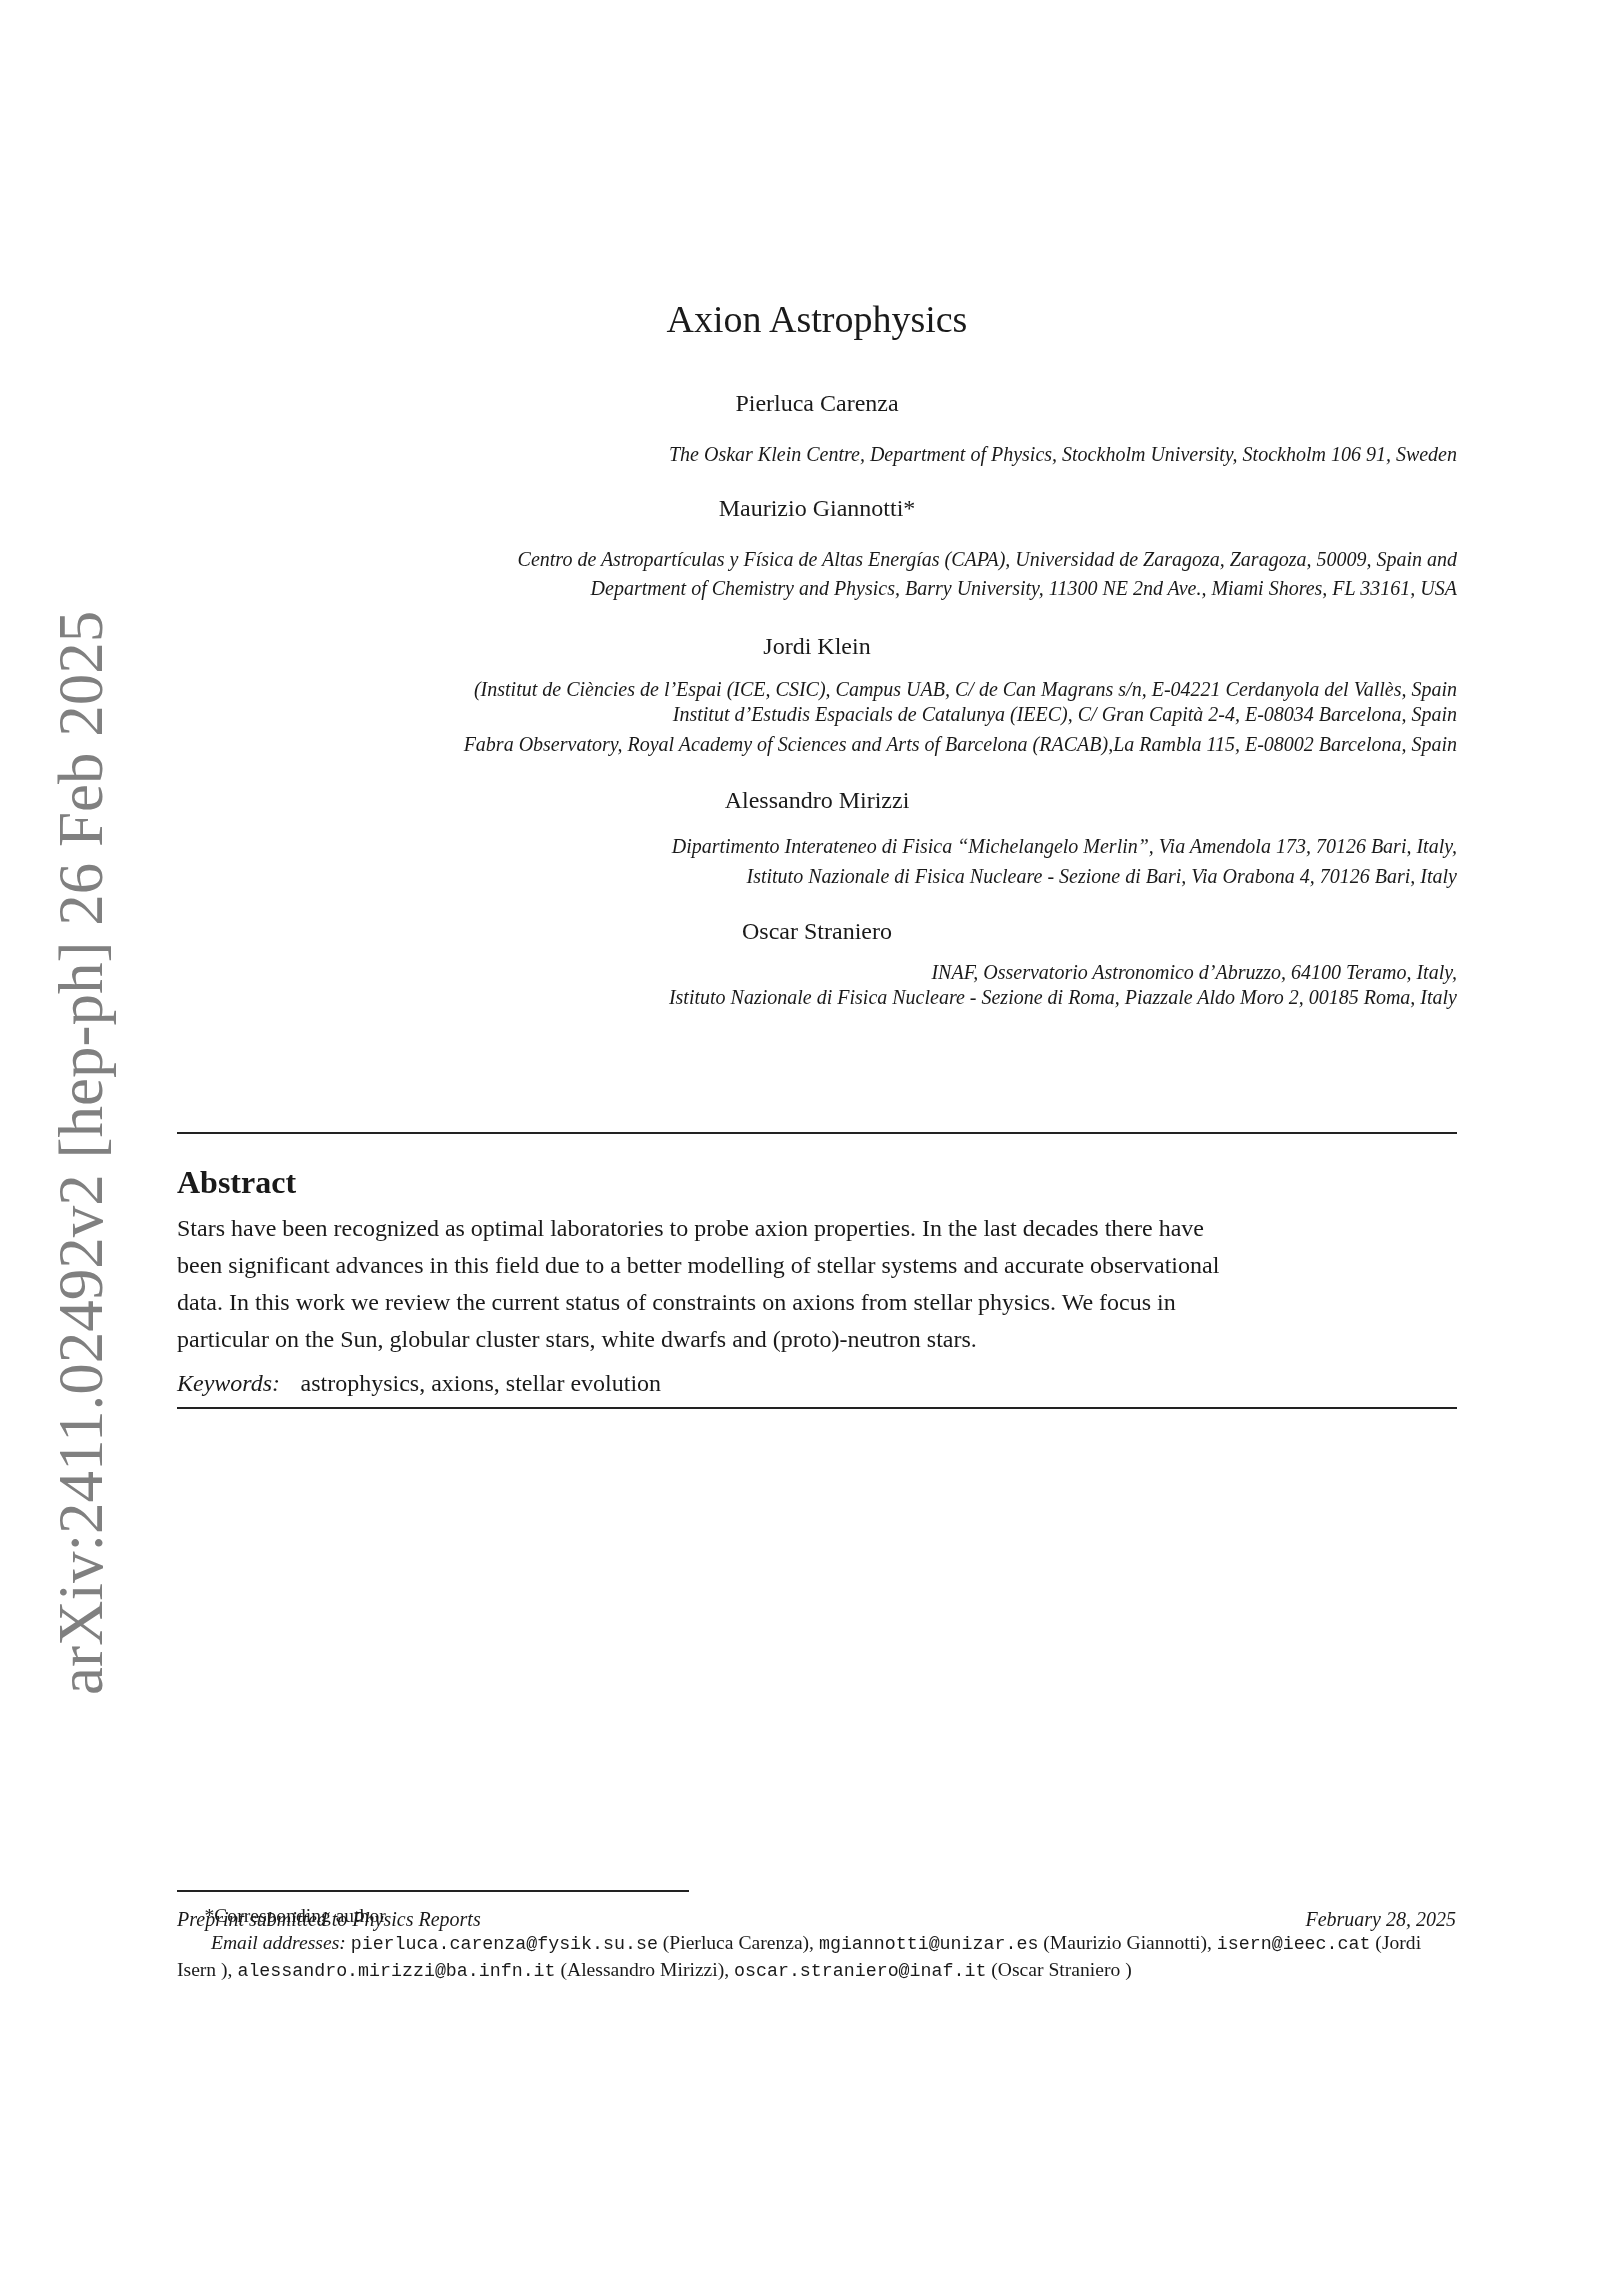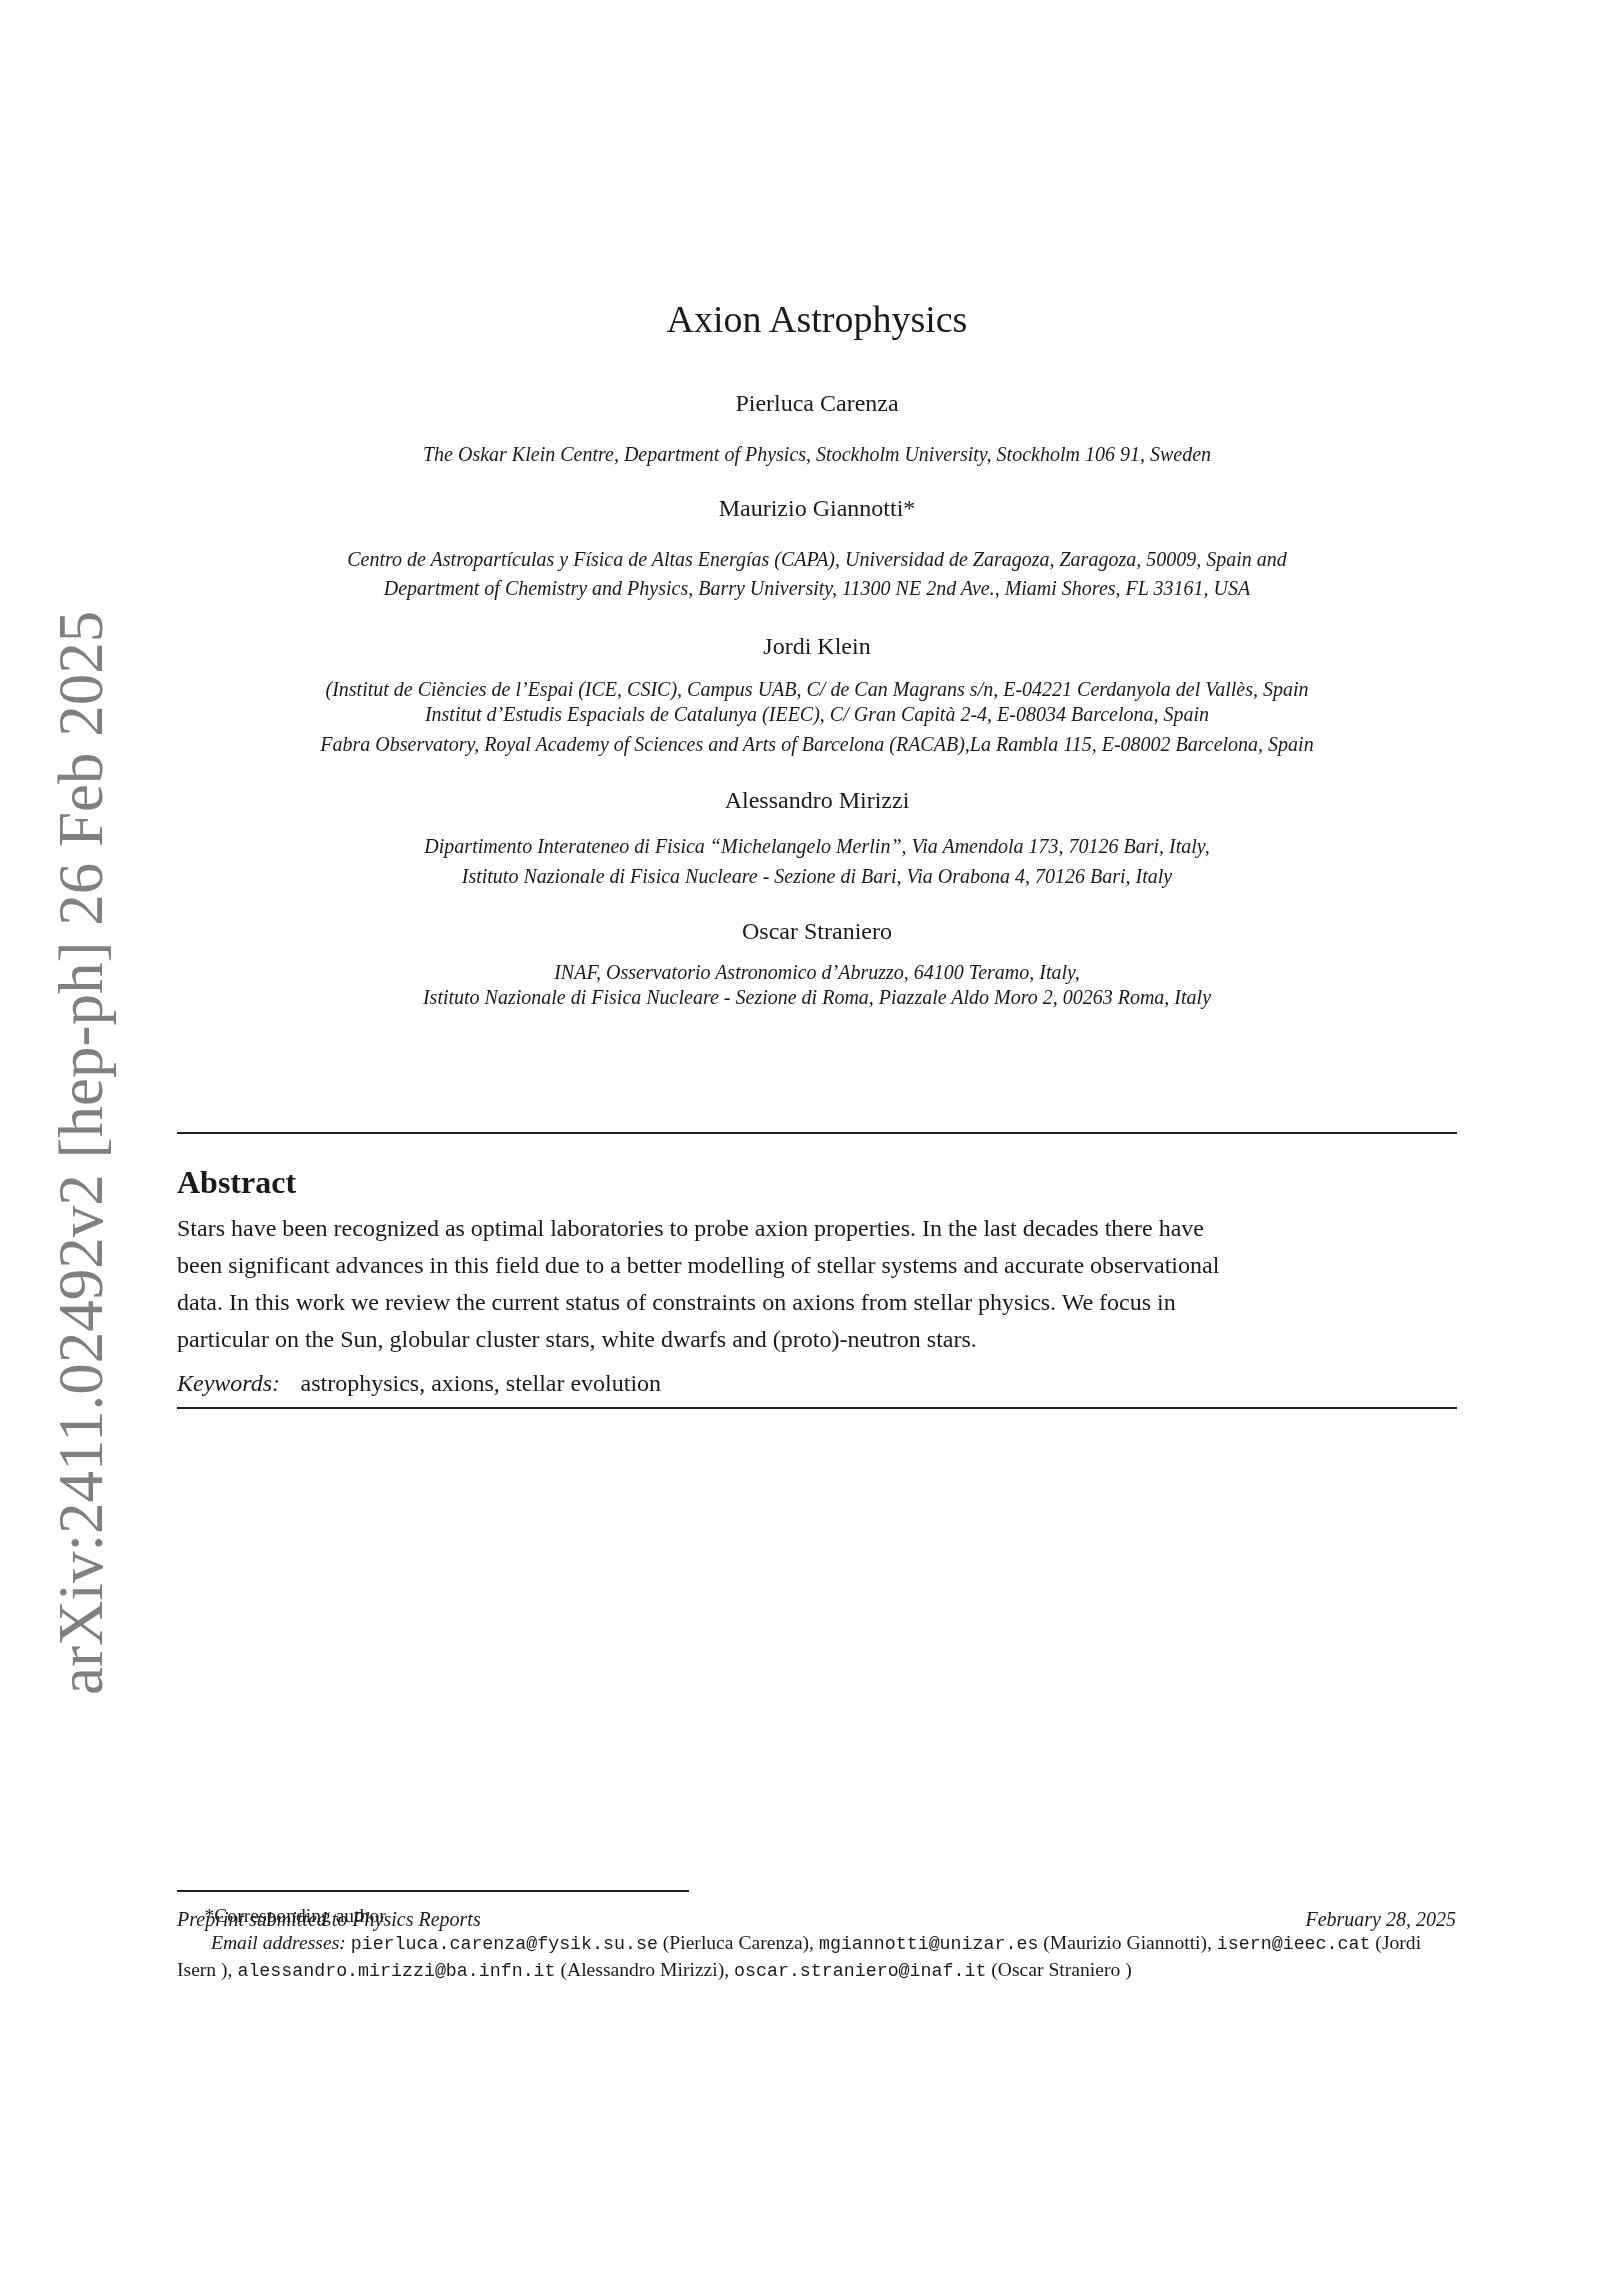--- a/index.html
+++ b/index.html
@@ -5,21 +5,21 @@
     html, body { margin: 0; padding: 0; background: #ffffff; }
     body {
       width: 1623px; height: 2295px; position: relative; overflow: hidden;
       font-family: "Liberation Serif", "DejaVu Serif", serif; color: #1a1a1a;
     }
     .page { position: absolute; left: 0; top: 0; width: 1623px; height: 2295px; }
     .center { position: absolute; left: 177px; width: 1280px; text-align: center; }
     .title { top: 293px; font-size: 38px; line-height: 52px; }
     .author { font-size: 24px; line-height: 33px; }
     .affil { font-size: 20px; line-height: 29px; font-style: italic; }
-    .affil div { white-space: nowrap; }
+    .affil div { white-space: nowrap; text-align: right; }
     .rule { position: absolute; left: 177px; width: 1280px; height: 2px; background: #222; }
     .abs-head { position: absolute; left: 177px; top: 1164px; font-size: 32px; font-weight: bold; }
     .abs-text { position: absolute; left: 177px; top: 1210px; width: 1280px; font-size: 24px; line-height: 37px; text-align: justify; }
     .abs-text div { white-space: nowrap; }
     .kw { position: absolute; left: 177px; top: 1367px; font-size: 24px; line-height: 33px; }
     .kw .kw-label { font-style: italic; margin-right: 14.4px; margin-top: 13px; }
     .arxiv {
       position: absolute; left: 39px; top: 1695px; transform-origin: 0 0; transform: rotate(-90deg);
       font-size: 63px; color: #808080; white-space: nowrap; line-height: 85px; width: 1015px;
     }
@@ -58,21 +58,21 @@
 
   <div class="center author" style="top:784px;">Alessandro Mirizzi</div>
   <div class="center affil" style="top:831px; line-height:30px;">
     <div>Dipartimento Interateneo di Fisica “Michelangelo Merlin”, Via Amendola 173, 70126 Bari, Italy,</div>
     <div>Istituto Nazionale di Fisica Nucleare - Sezione di Bari, Via Orabona 4, 70126 Bari, Italy</div>
   </div>
 
   <div class="center author" style="top:915px;">Oscar Straniero</div>
   <div class="center affil" style="top:960px; line-height:25px;">
     <div>INAF, Osservatorio Astronomico d’Abruzzo, 64100 Teramo, Italy,</div>
-    <div>Istituto Nazionale di Fisica Nucleare - Sezione di Roma, Piazzale Aldo Moro 2, 00263 Roma, Italy</div>
+    <div>Istituto Nazionale di Fisica Nucleare - Sezione di Roma, Piazzale Aldo Moro 2, 00185 Roma, Italy</div>
   </div>
 
   <div class="rule" style="top:1132px;"></div>
 
   <div class="abs-head">Abstract</div>
   <div class="abs-text">
     <div>Stars have been recognized as optimal laboratories to probe axion properties. In the last decades there have</div>
     <div>been significant advances in this field due to a better modelling of stellar systems and accurate observational</div>
     <div>data. In this work we review the current status of constraints on axions from stellar physics. We focus in</div>
     <div>particular on the Sun, globular cluster stars, white dwarfs and (proto)-neutron stars.</div>

